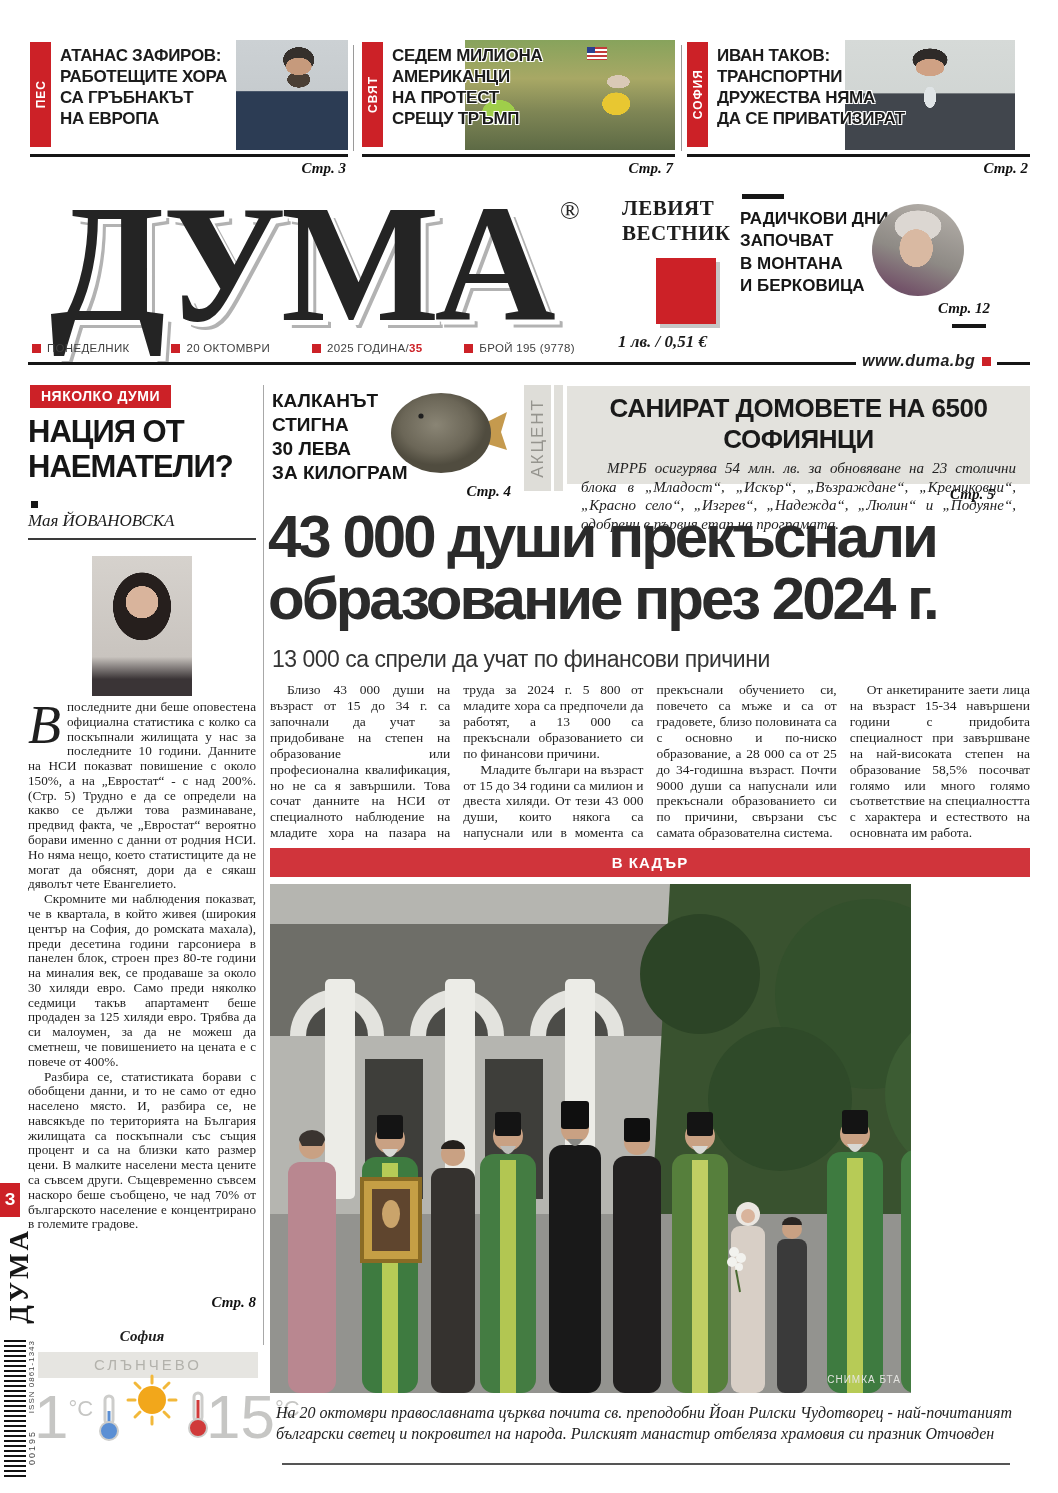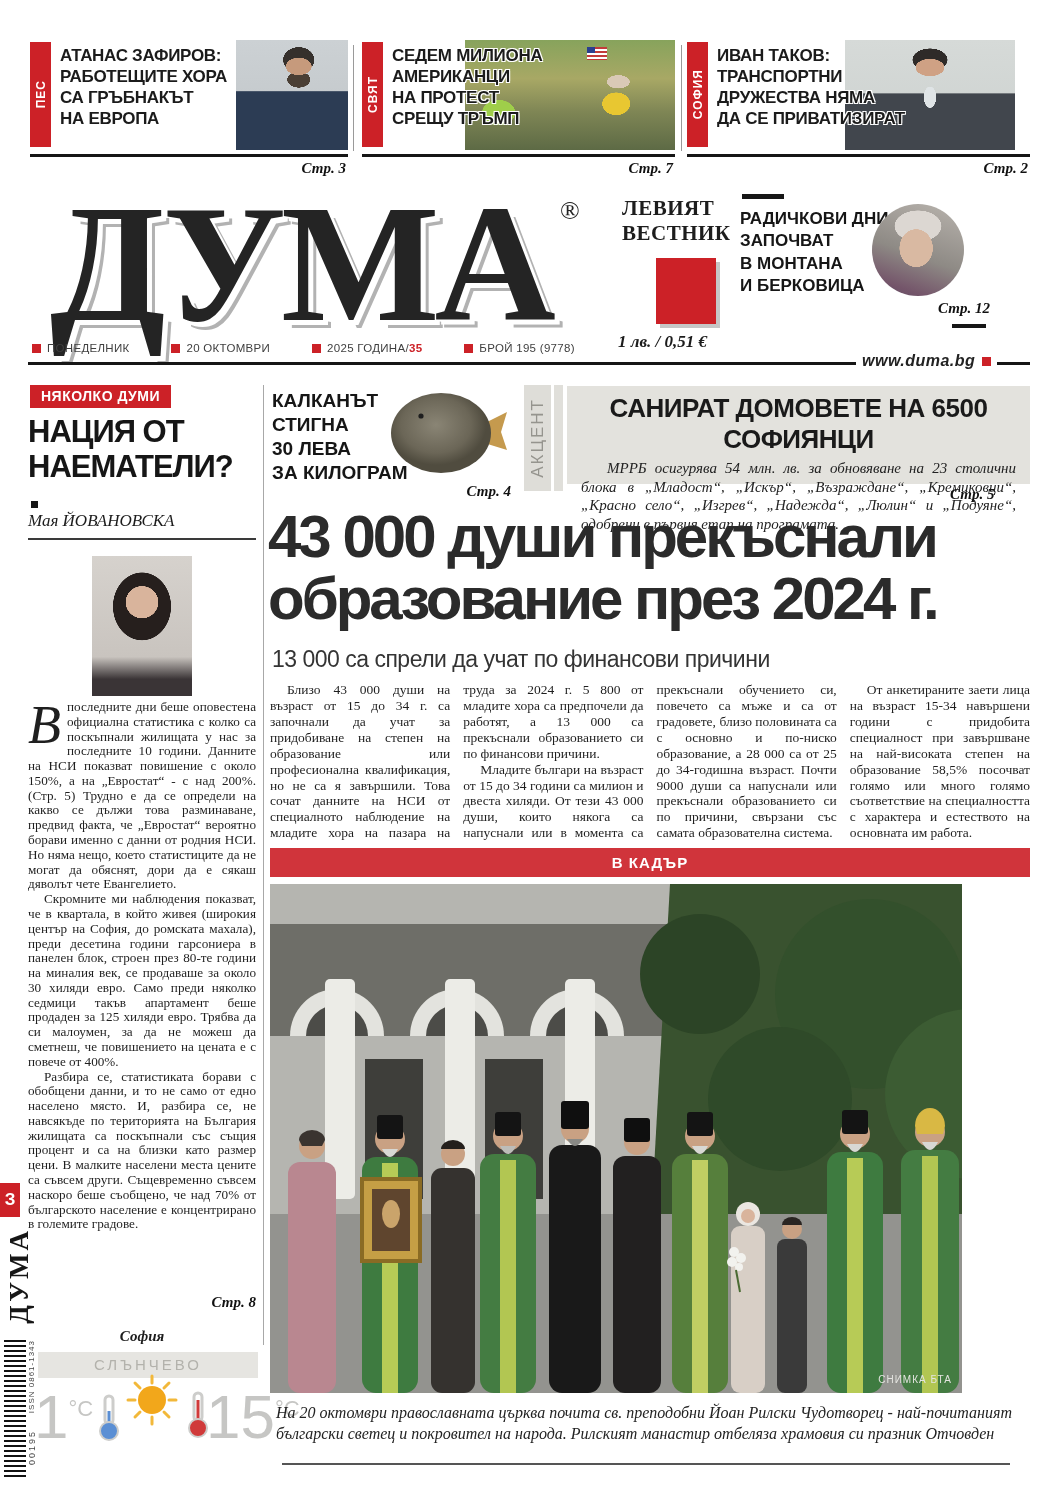--- a/index.html
+++ b/index.html
@@ -150,21 +150,21 @@
   .main-subhead{position:absolute;left:272px;top:646px;font-family:"Liberation Sans",sans-serif;
         font-size:23px;letter-spacing:-0.5px;color:#343434;}
   .main-cols{position:absolute;left:270px;top:682px;width:760px;height:163px;overflow:hidden;
         column-count:4;column-gap:13px;font-size:13.5px;line-height:1.18;text-align:justify;color:#1f1f1f;}
   .main-cols p{margin:0;text-indent:17px;}
 
   
   .photo-bar{position:absolute;left:270px;top:848px;width:760px;height:29px;background:#d0343b;
         color:#fff;font-family:"Liberation Sans",sans-serif;font-weight:bold;font-size:15px;
         display:flex;align-items:center;justify-content:center;letter-spacing:1px;}
-  .feature-photo{position:absolute;left:270px;top:884px;width:692px;height:509px;overflow:hidden;background:#0f766e;}
+  .feature-photo{position:absolute;left:270px;top:884px;width:641px;height:509px;overflow:hidden;background:#0f766e;}
   .photo-credit{position:absolute;right:10px;bottom:8px;font-family:"Liberation Sans",sans-serif;
         font-size:10px;color:#e4e4e0;letter-spacing:1px;}
   .photo-caption{position:absolute;left:276px;top:1402px;width:754px;font-style:italic;font-size:16px;
         line-height:1.32;color:#222;}
   .bottom-rule{position:absolute;left:282px;top:1463px;width:728px;height:2px;background:#555;}
 </style>
 </head>
 <body>
 
 <div class="page">

